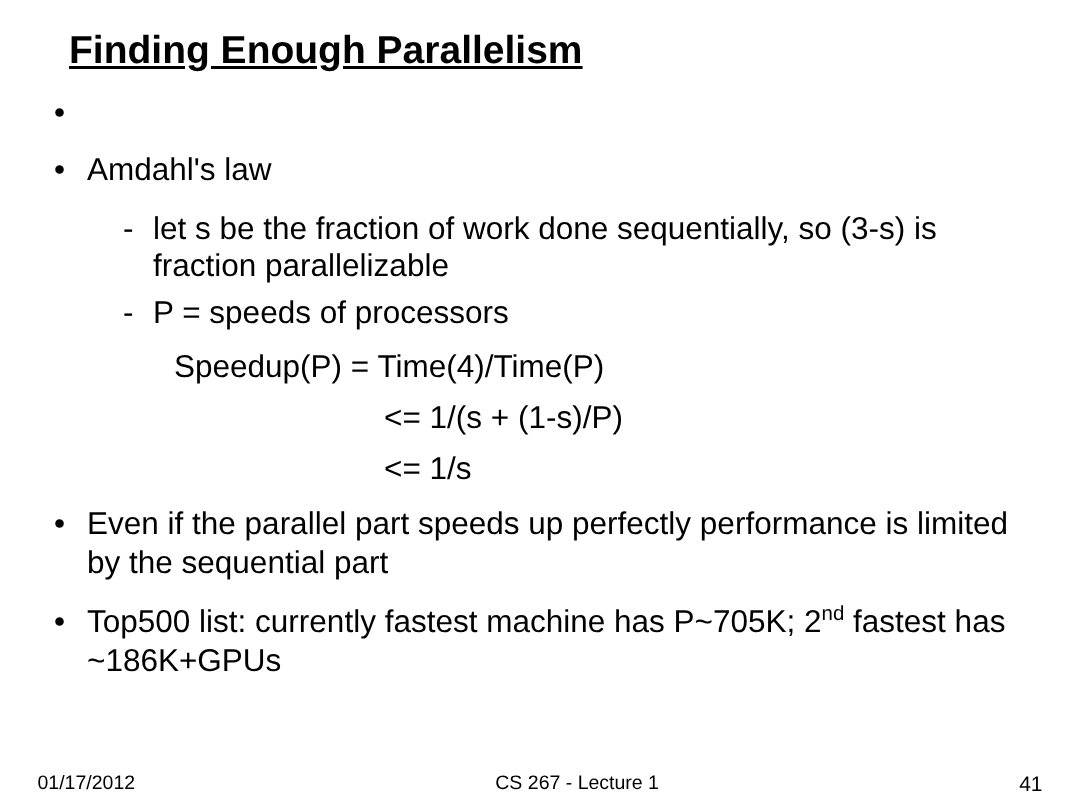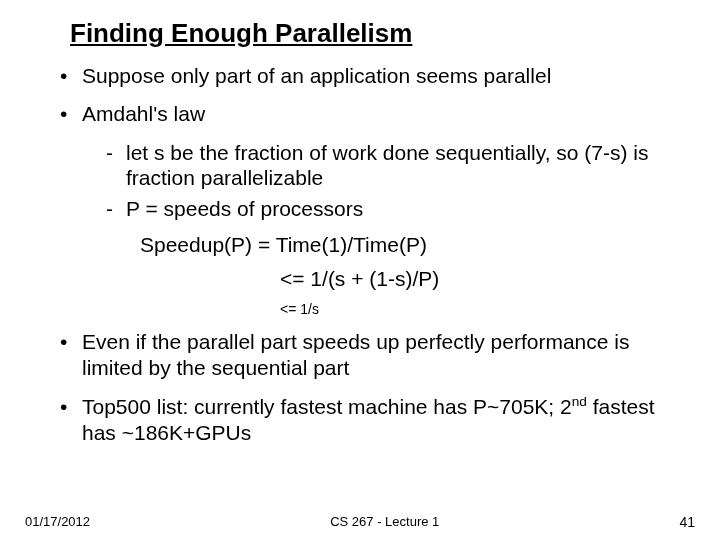--- a/index.html
+++ b/index.html
@@ -7,21 +7,21 @@
     padding: 0;
     width: 720px;
     height: 540px;
     font-family: Arial, Helvetica, sans-serif;
     background: #fff;
     color: #000;
     position: relative;
     box-sizing: border-box;
   }
   .slide {
-    padding: 18px 40px 0 60px;
+    padding: 18px 40px 0 36px;
     box-sizing: border-box;
     width: 100%;
     height: 100%;
     position: relative;
   }
   .title {
     font-size: 26px;
     font-weight: bold;
     text-decoration: underline;
     margin: 0 0 14px 10px;
@@ -48,21 +48,21 @@
   }
   .eq1 {
     font-size: 21px;
     margin: 12px 0 6px 80px;
   }
   .eq2 {
     font-size: 21px;
     margin: 10px 0 6px 220px;
   }
   .eq3 {
-    font-size: 14px;
+    font-size: 21px;
     margin: 10px 0 12px 220px;
   }
   .footer {
     position: absolute;
     bottom: 10px;
     left: 0;
     width: 100%;
     padding: 0 25px;
     box-sizing: border-box;
     font-size: 13px;
@@ -74,39 +74,38 @@
   sup { font-size: 0.65em; line-height: 0; }
 </style>
 </head>
 <body>
 
 <div class="slide">
   <h1 class="title">Finding Enough Parallelism</h1>
 
   <div class="b1">
     <span class="dot">•</span>
-    <span>Suppose only part of an application seems parallel</span>
   </div>
 
   <div class="b1">
     <span class="dot">•</span>
     <span>Amdahl's law</span>
   </div>
 
   <div class="b2">
     <span class="dash">-</span>
-    <span>let s be the fraction of work done sequentially, so (7-s) is fraction parallelizable</span>
+    <span>let s be the fraction of work done sequentially, so (3-s) is fraction parallelizable</span>
   </div>
 
   <div class="b2">
     <span class="dash">-</span>
     <span>P = speeds of processors</span>
   </div>
 
-  <div class="eq1">Speedup(P) = Time(1)/Time(P)</div>
+  <div class="eq1">Speedup(P) = Time(4)/Time(P)</div>
   <div class="eq2">&lt;= 1/(s + (1-s)/P)</div>
   <div class="eq3">&lt;= 1/s</div>
 
   <div class="b1">
     <span class="dot">•</span>
     <span>Even if the parallel part speeds up perfectly performance is limited by the sequential part</span>
   </div>
 
   <div class="b1">
     <span class="dot">•</span>

